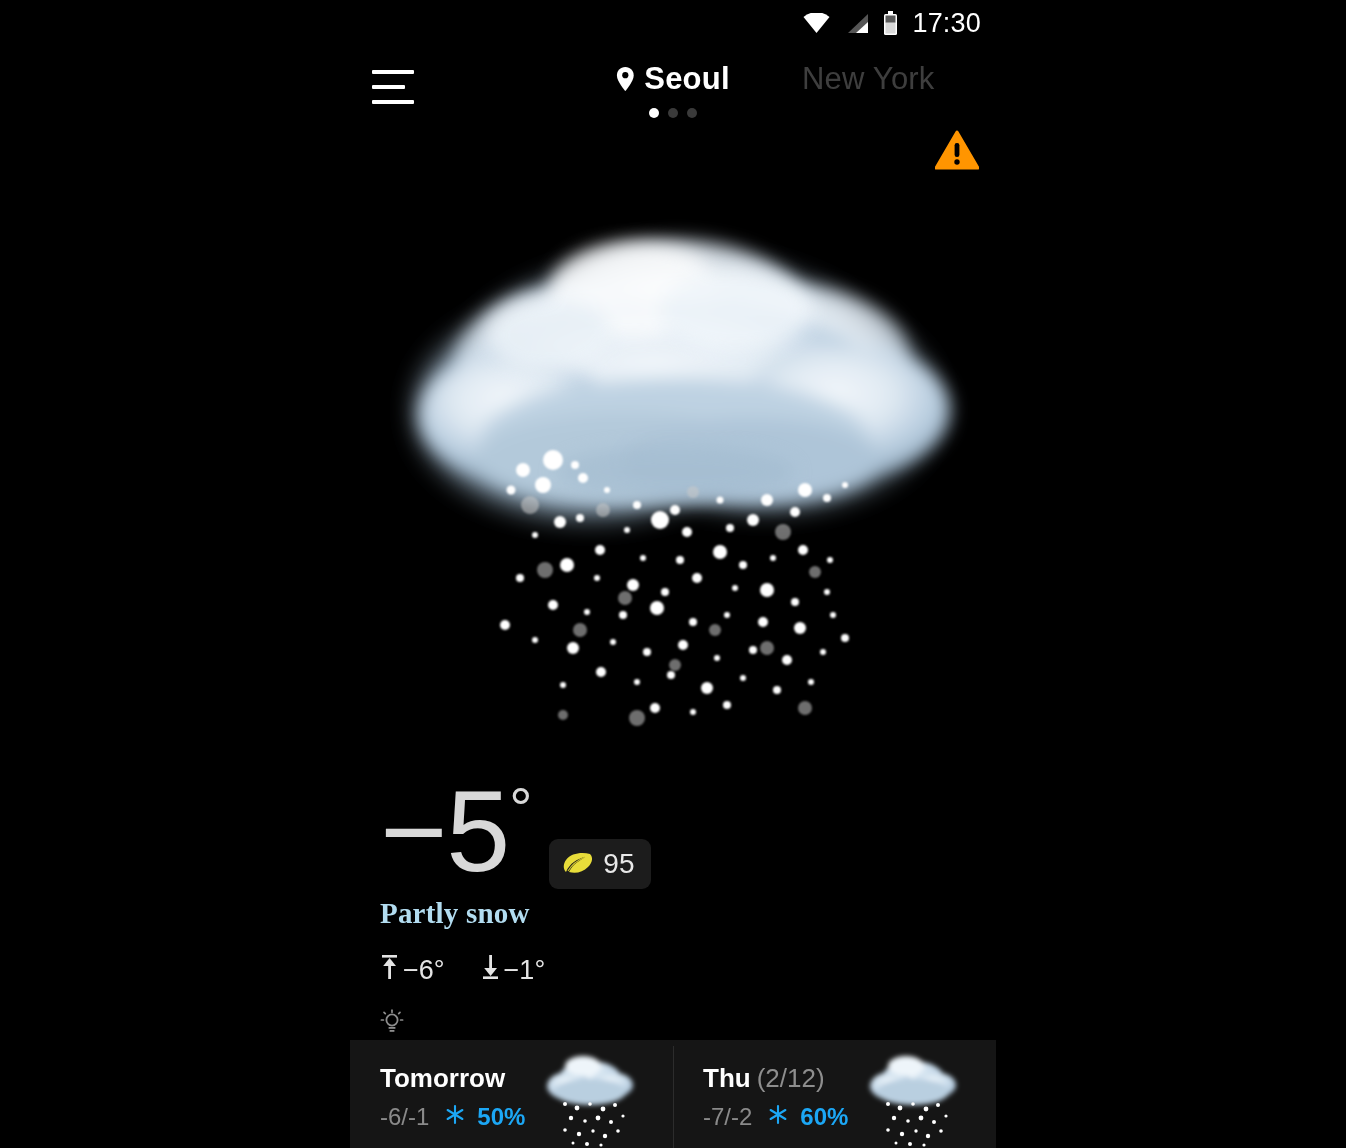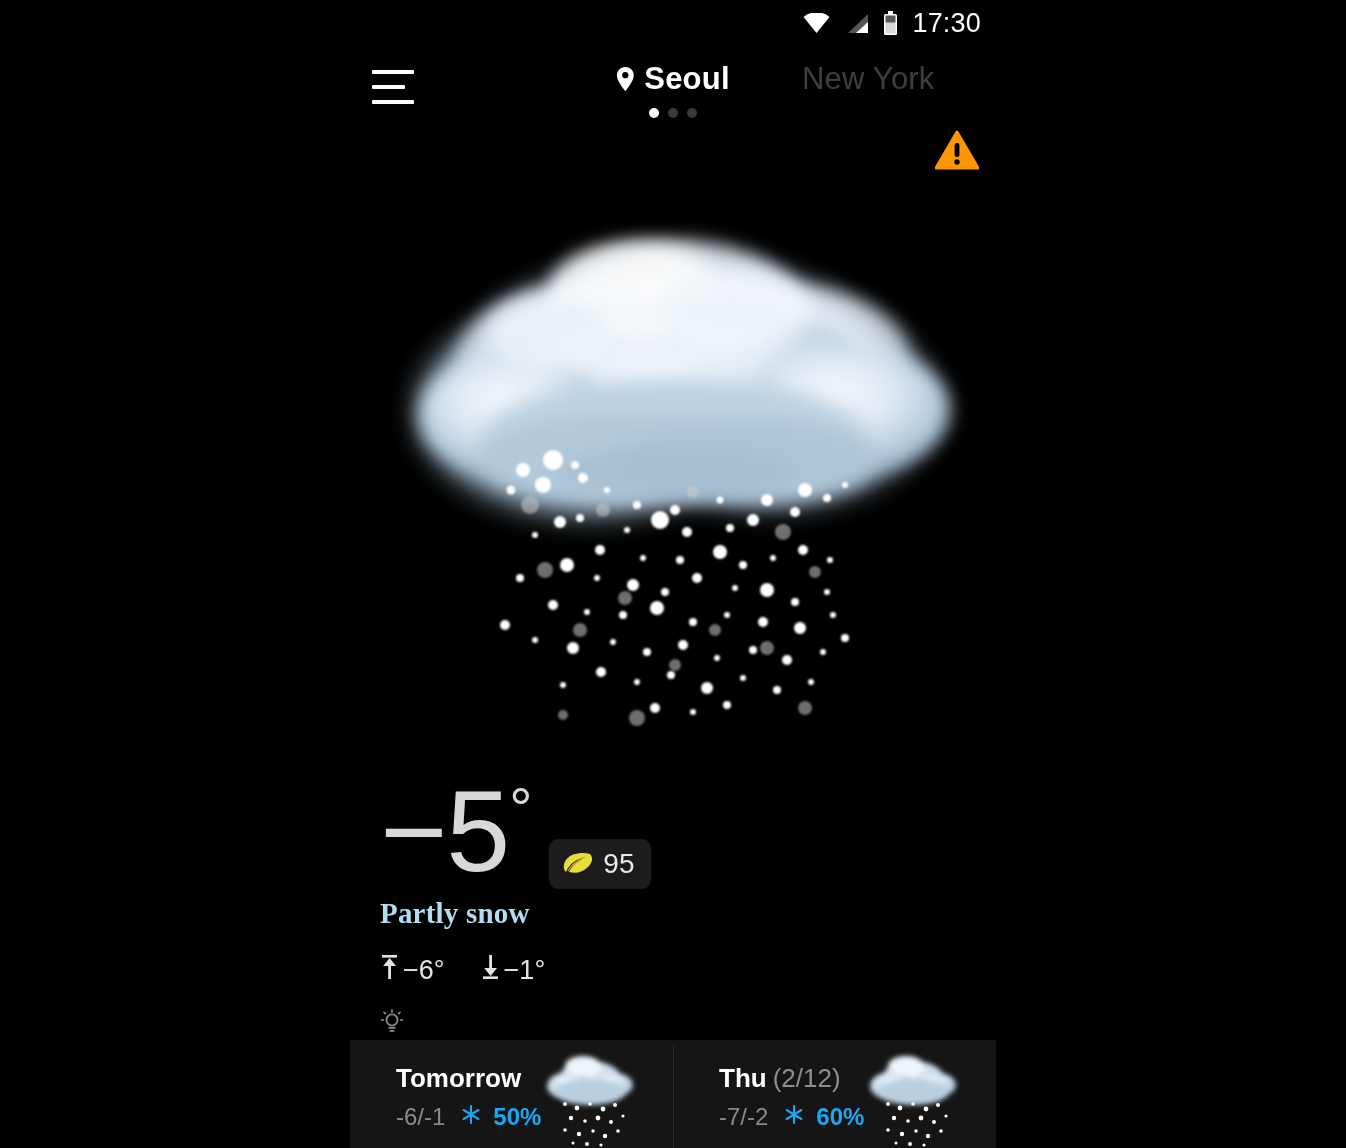--- a/index.html
+++ b/index.html
@@ -101,21 +101,21 @@
     color:#8d8d8d; font-size:25px;
   }
 
   
   .forecast{
     position:absolute; left:350px; top:1040px; width:646px; height:108px;
     background:#151515; display:flex;
   }
   .fc-card{
     flex:1; position:relative; display:flex; align-items:center;
-    padding-left:46px;
+    padding-left:30px;
   }
   .fc-card + .fc-card::before{
     content:""; position:absolute; left:0; top:6px; bottom:0;
     width:1px; background:#2c2c2c;
   }
   .fc-text{ display:flex; flex-direction:column; gap:9px; padding-top:6px; }
   .fc-day{ font-size:26px; color:#fff; font-weight:600; white-space:nowrap; }
   .fc-day .date{ color:#8e8e8e; font-weight:400; margin-left:6px; }
   .fc-sub{ display:flex; align-items:flex-start; gap:16px; white-space:nowrap; }
   .fc-range{ color:#8a8a8a; font-size:24px; }

